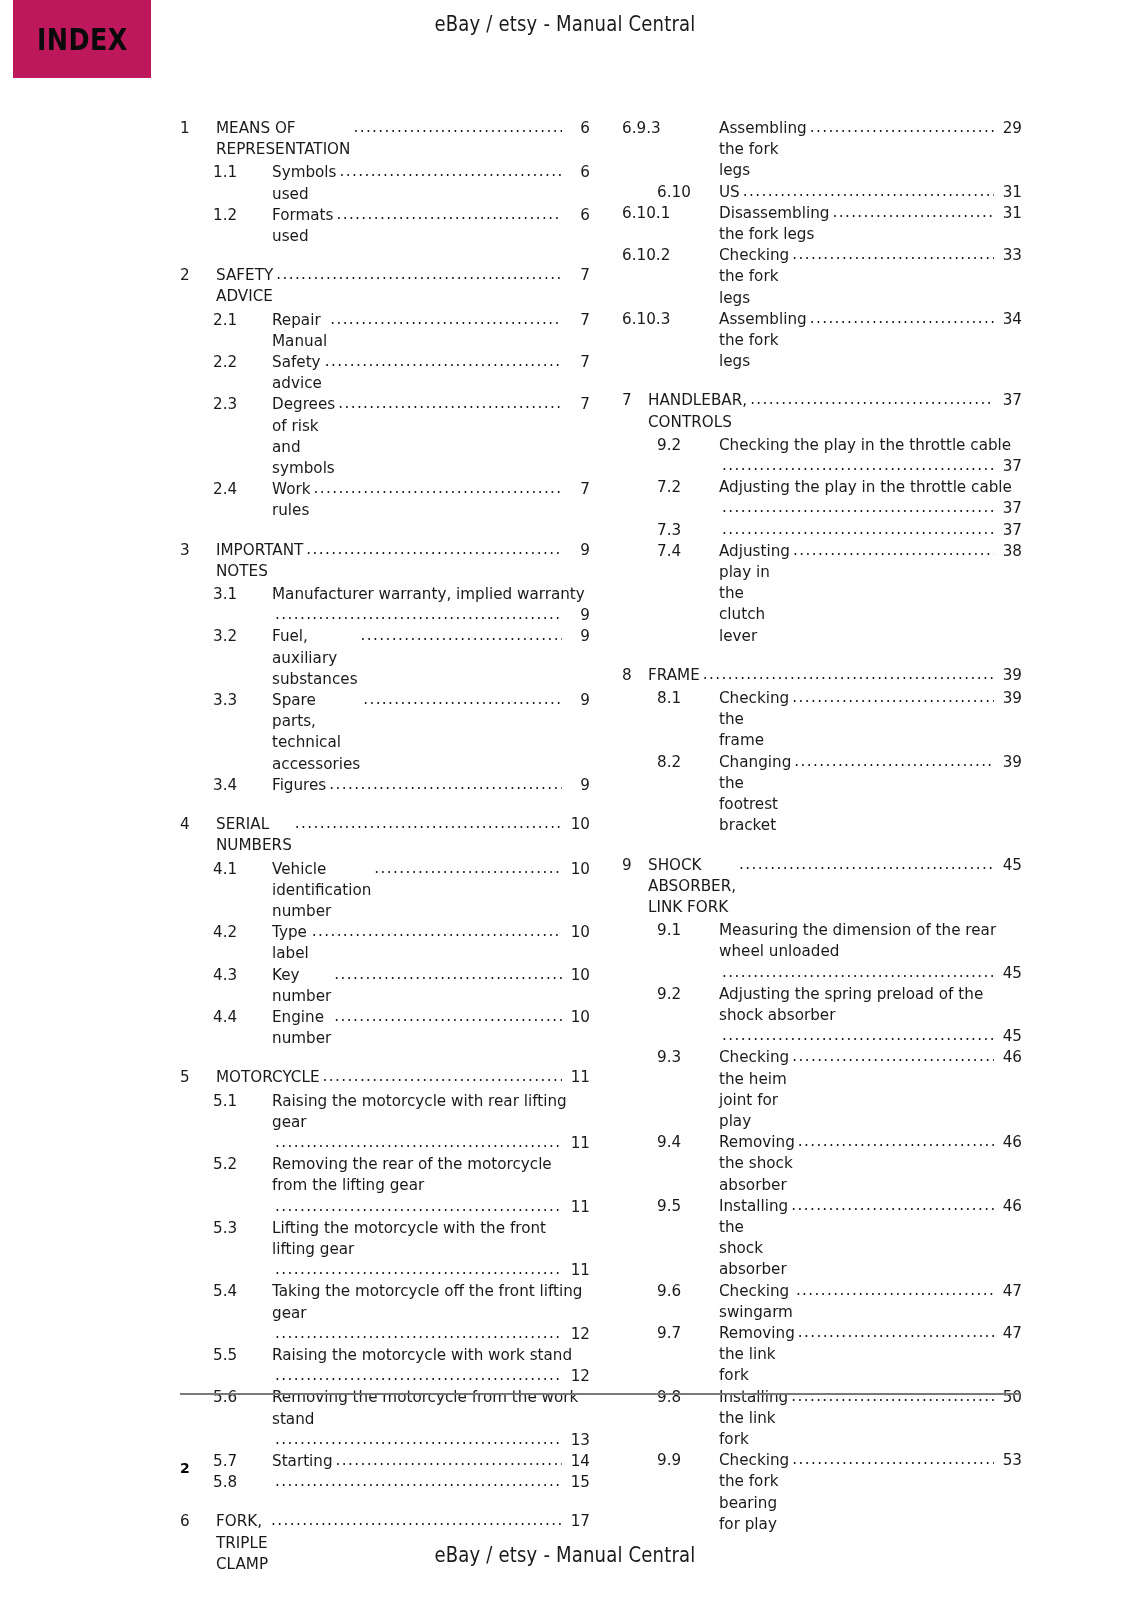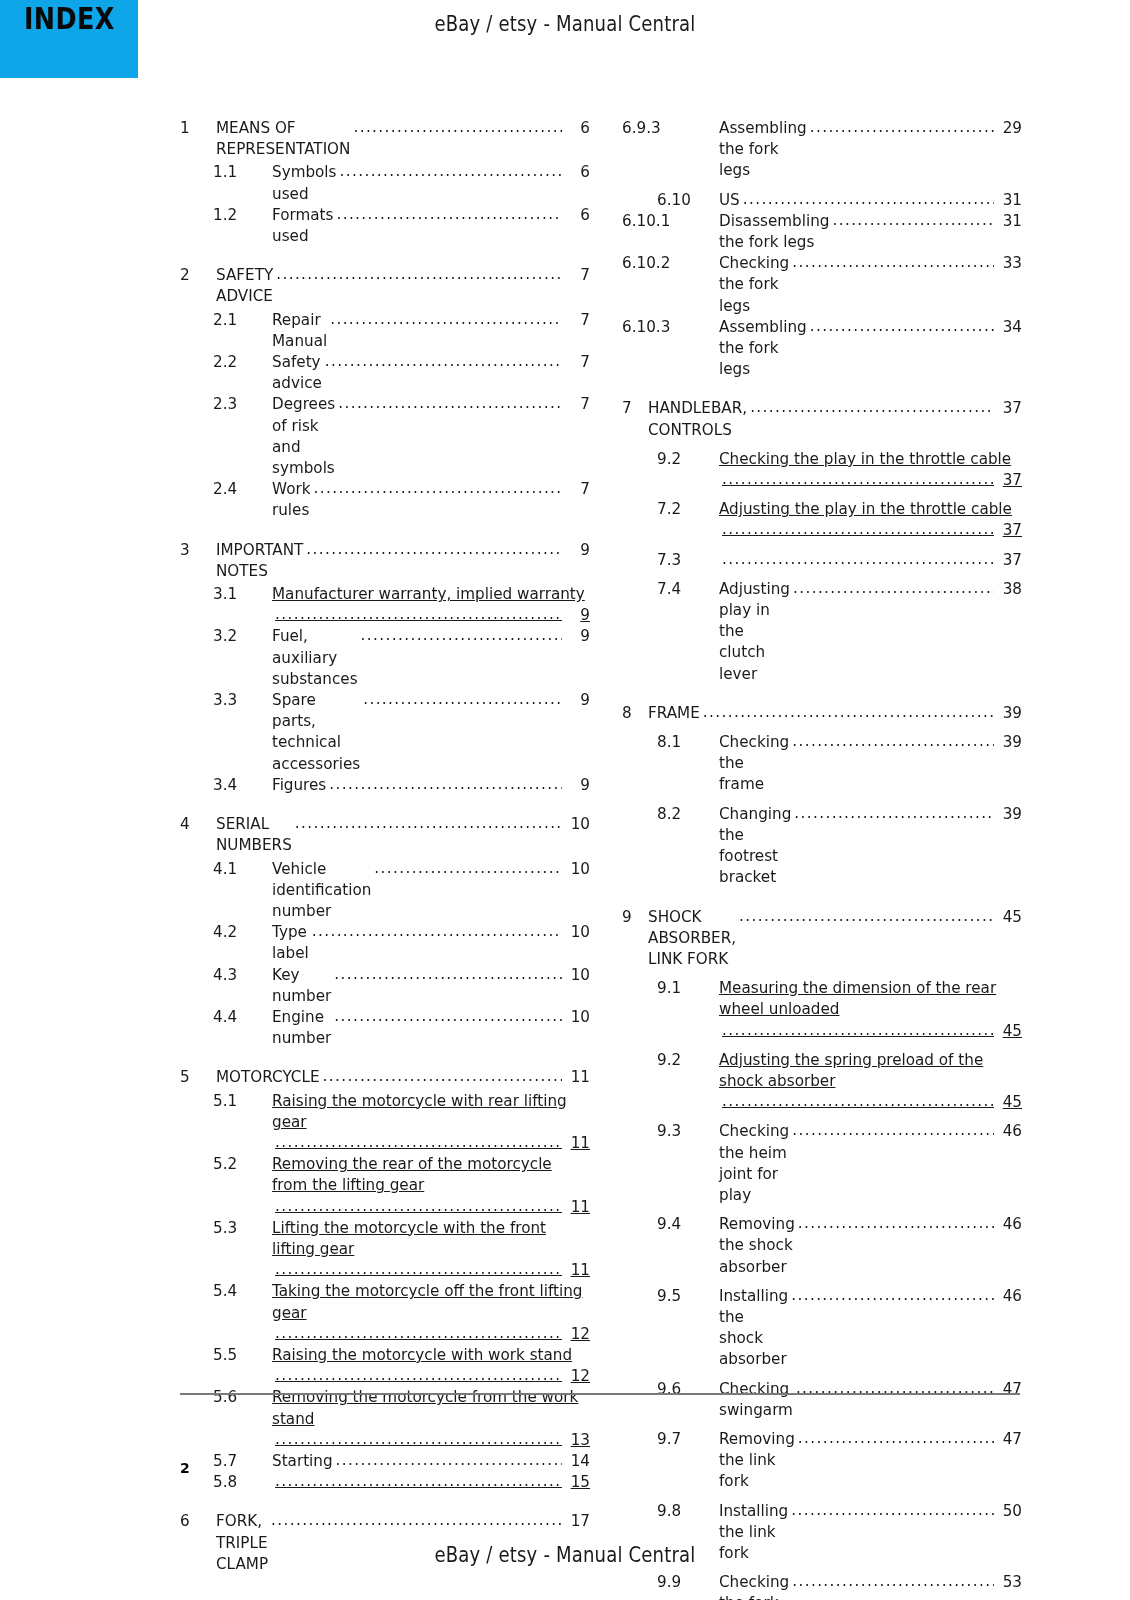--- a/index.html
+++ b/index.html
@@ -13,25 +13,25 @@
     height: 1600px;
     position: relative;
     font-family: "DejaVu Sans", "Liberation Sans", sans-serif;
     color: #000000;
     overflow: hidden;
   }
 
   
   #index-tab {
     position: absolute;
-    left: 0; top: 0;
+    left: 13px; top: 0;
     width: 138px; height: 78px;
-    background: #0ea5e9;
+    background: #be185d;
     display: flex;
-    align-items: flex-start;
+    align-items: center;
     justify-content: center;
   }
   #index-tab .tab-label {
     font-family: "DejaVu Sans", "Liberation Sans", sans-serif;
     font-weight: 700;
     font-size: 31px;
     letter-spacing: 0.5px;
     color: #0a0a0a;
     transform: scaleX(0.82);
     transform-origin: center;
@@ -128,35 +128,34 @@
   .lvl2 { margin-left: 33px; }
 
   
   .lvl3 .num  { width: 80px; }
   .lvl3 .page { width: 26px; }
   .lvl3 { margin-left: 33px; }
 
   
   .entry.wrap .body {
     display: block;
-    text-decoration: underline;
   }
   .entry.wrap .body .title { display: inline; }
   .entry.wrap .body .dotline {
     display: flex;
     align-items: baseline;
   }
   .entry.wrap .body .dotline .dots {
     flex: 1 1 auto;
     overflow: hidden;
   }
 
   
   #col-right .lvl1 .num  { width: 26px; }
-  #col-right .lvl2 { margin-left: 35px; margin-top: 8px; }
+  #col-right .lvl2 { margin-left: 35px; }
   #col-right .lvl2 .num { width: 62px; }
   #col-right .lvl3 { margin-left: 0px; }
   #col-right .lvl3 .num { width: 97px; }
   #col-right .entry .page { width: 26px; }
 
   
   #footer-rule {
     position: absolute;
     left: 180px;
     top: 1393px;

